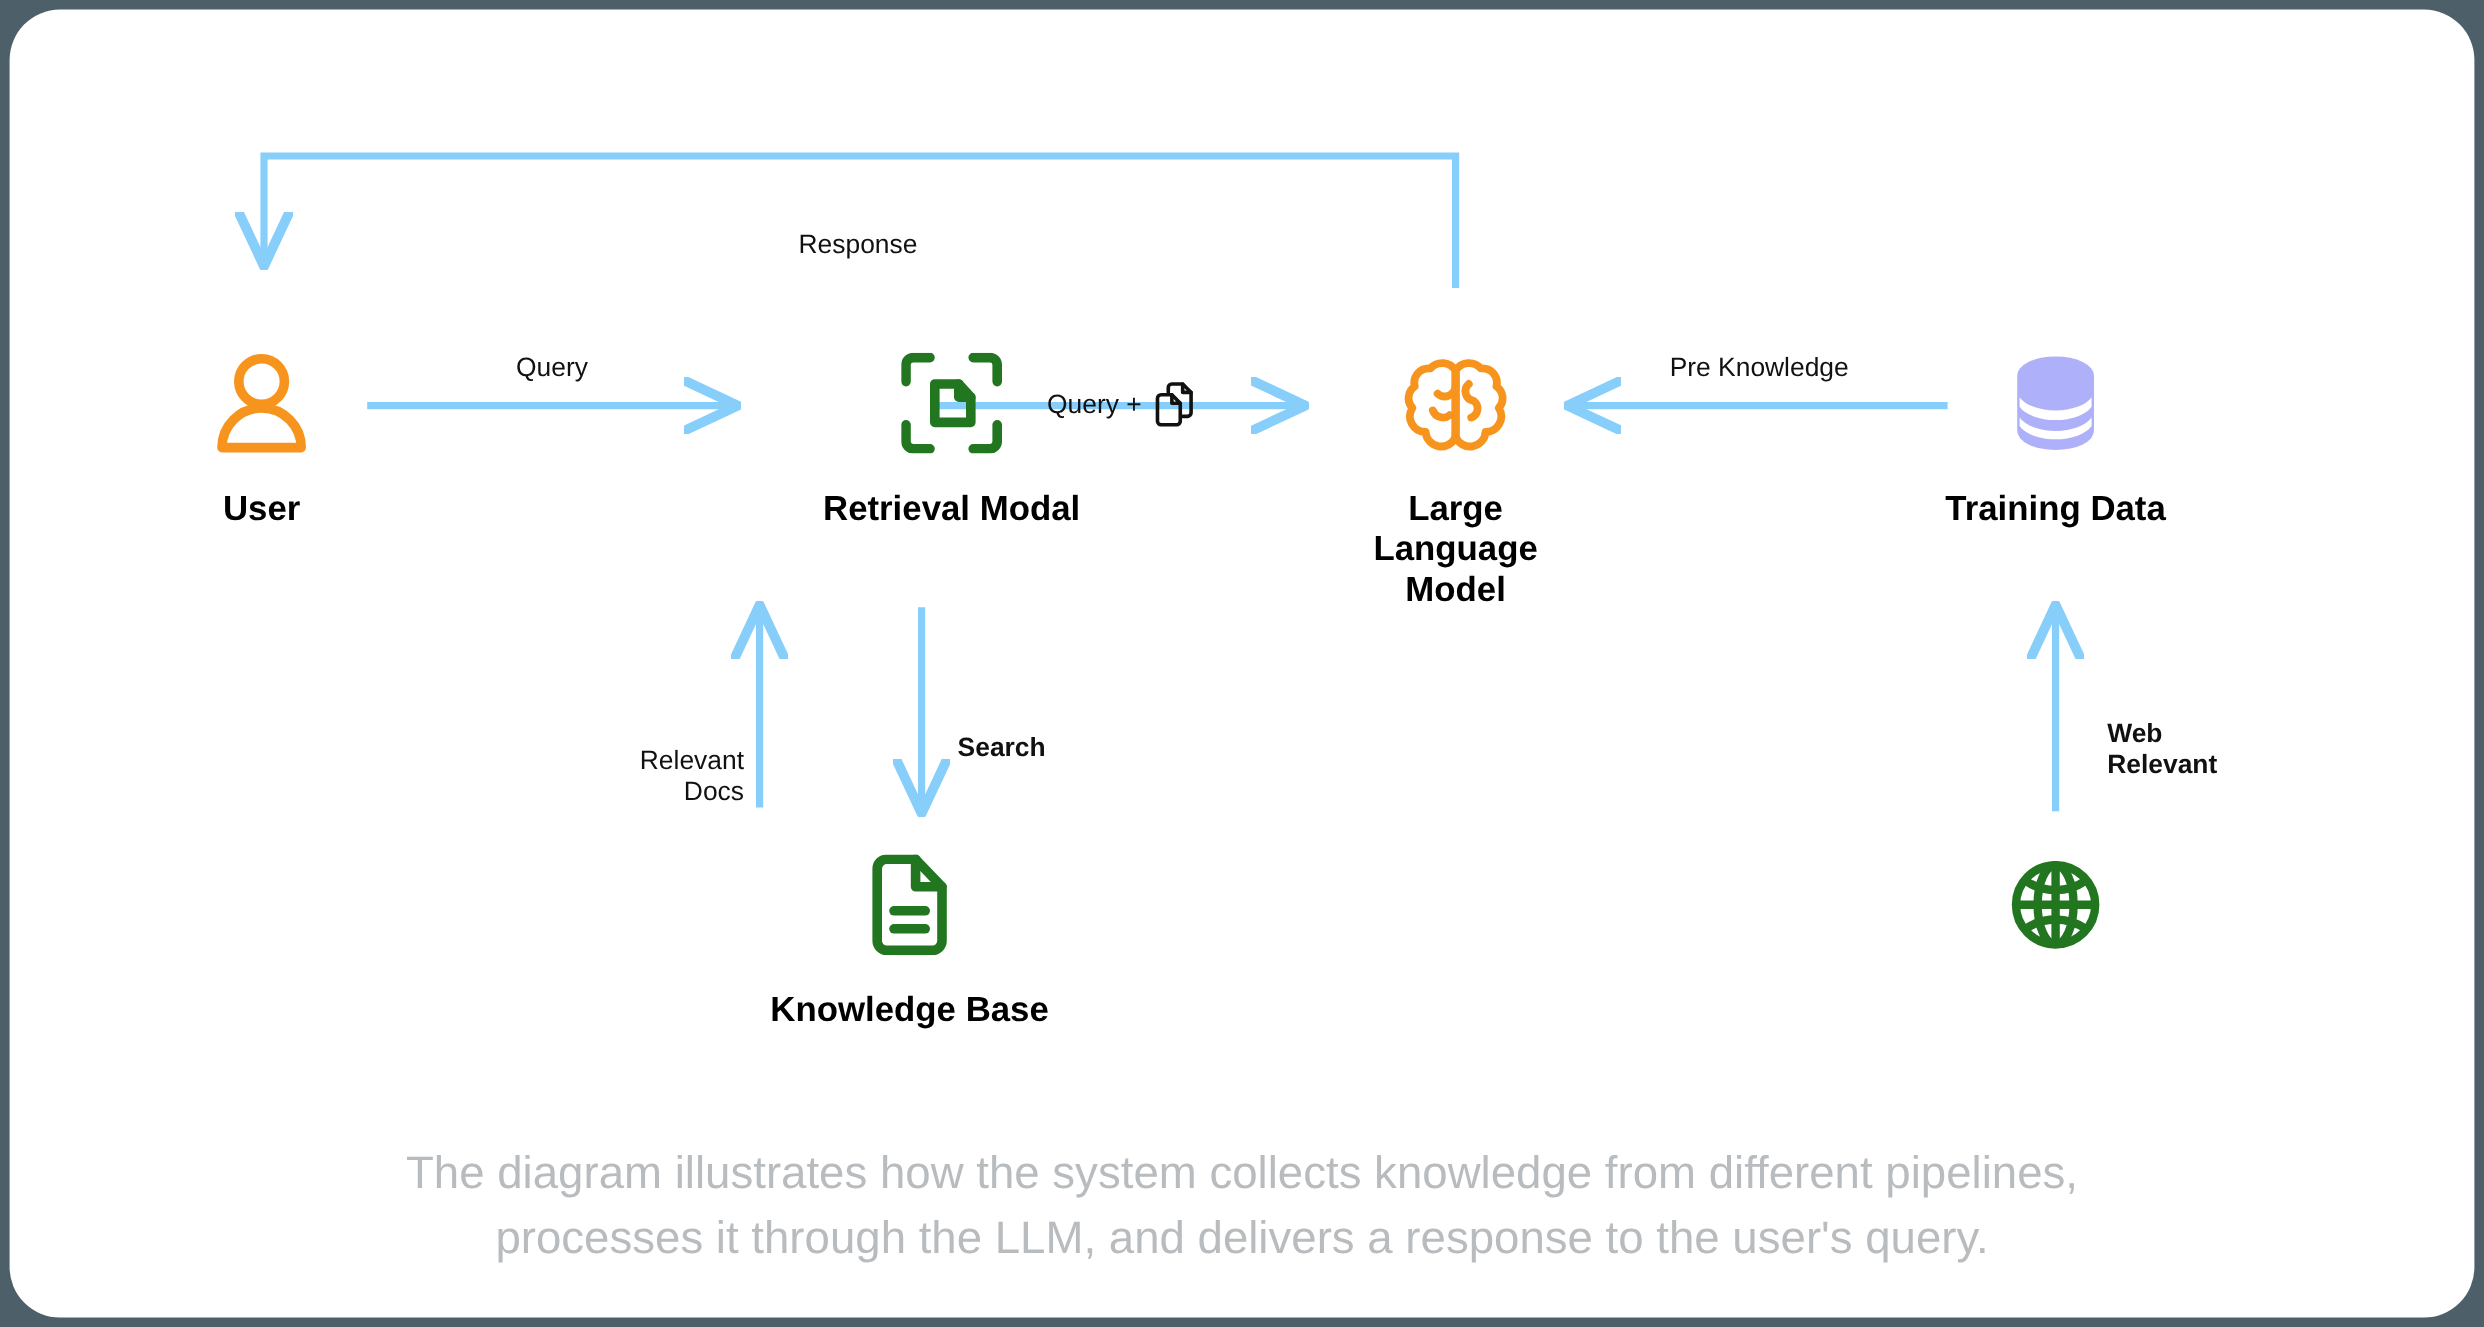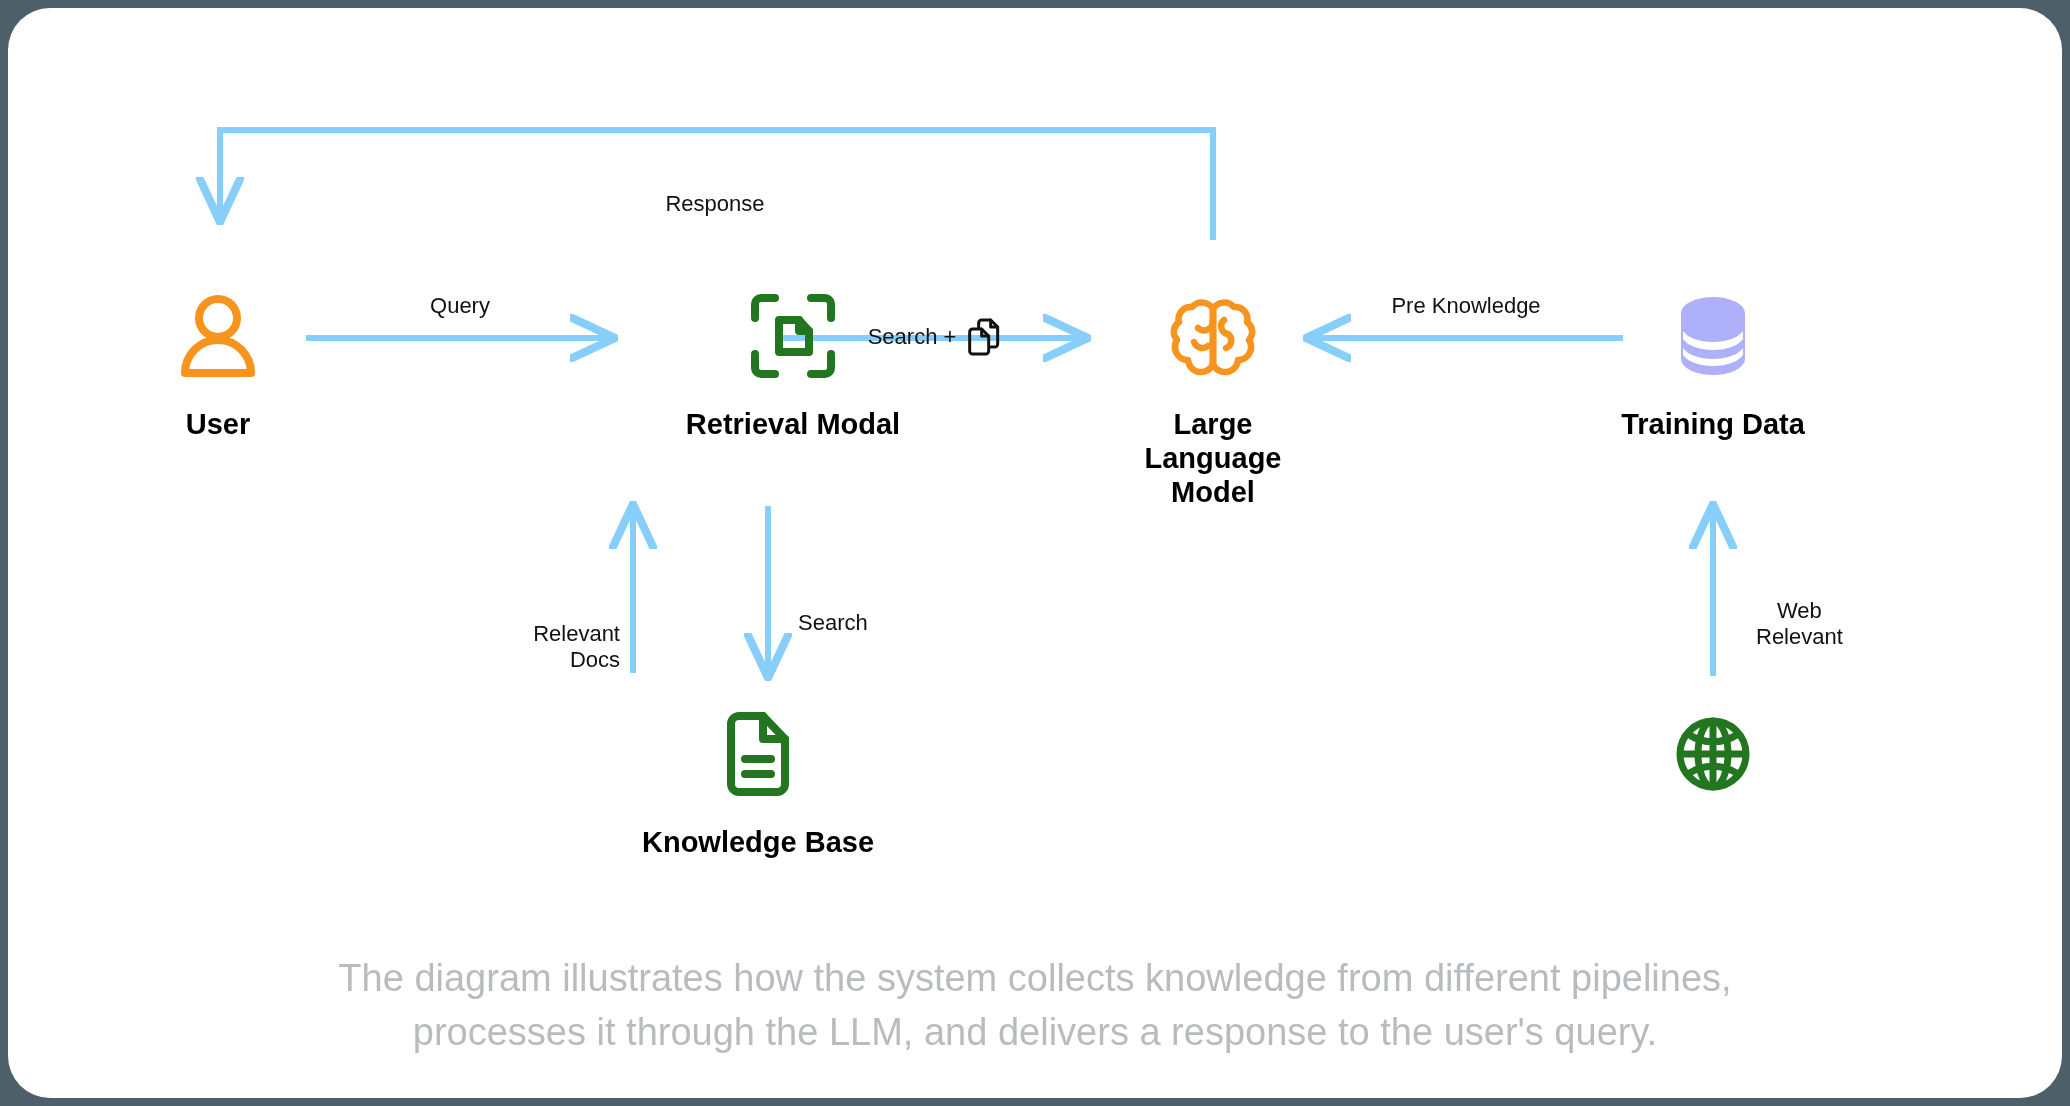--- a/index.html
+++ b/index.html
@@ -57,21 +57,21 @@
 
   .edge-label {
     position: absolute;
     font-size: 22px;
     color: #111111;
     line-height: 1.15;
     white-space: pre-line;
   }
   .edge-label.center { text-align: center; transform: translateX(-50%); }
   .edge-label.right  { text-align: right; transform: translateX(-100%); }
-  .edge-label.left   { text-align: center; }
+  .edge-label.left   { text-align: left; font-weight: bold; }
 
   .edge-label-inline {
     display: flex;
     align-items: center;
     gap: 10px;
   }
 
   #caption {
     position: absolute;
     left: 0;
@@ -197,21 +197,21 @@
       </div>
       <div class="node-label"></div>
     </div>
 
     <div class="edge-label center" style="left:452px; top:260px;">
       <span>Query</span>
     </div>
 
     <div class="edge-label center" style="left:926px; top:258px;">
       <span class="edge-label-inline">
-        <span>Search +</span>
+        <span>Query +</span>
         <span>
           <svg width="34" height="40" viewBox="0 0 34 40" style="display:block;">
             <g fill="none" stroke="#111111" stroke-width="3" stroke-linejoin="round" stroke-linecap="round">
               <path d="M 12 10 L 12 6 A 3 3 0 0 1 15 3 L 24 3 L 31 10 L 31 27 A 3 3 0 0 1 28 30 L 24 30"></path>
               <path d="M 24 3 L 24 10 L 31 10"></path>
               <path d="M 3 15 A 3 3 0 0 1 6 12 L 15 12 L 22 19 L 22 34 A 3 3 0 0 1 19 37 L 6 37 A 3 3 0 0 1 3 34 Z"></path>
               <path d="M 15 12 L 15 19 L 22 19"></path>
             </g>
           </svg>
         </span>

